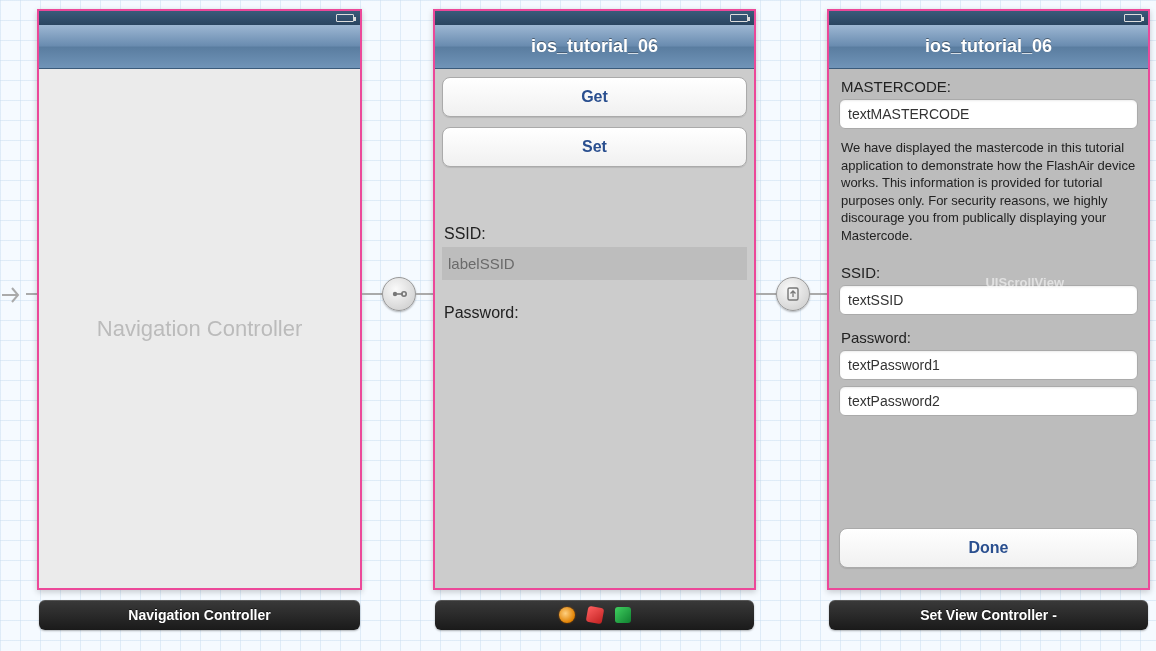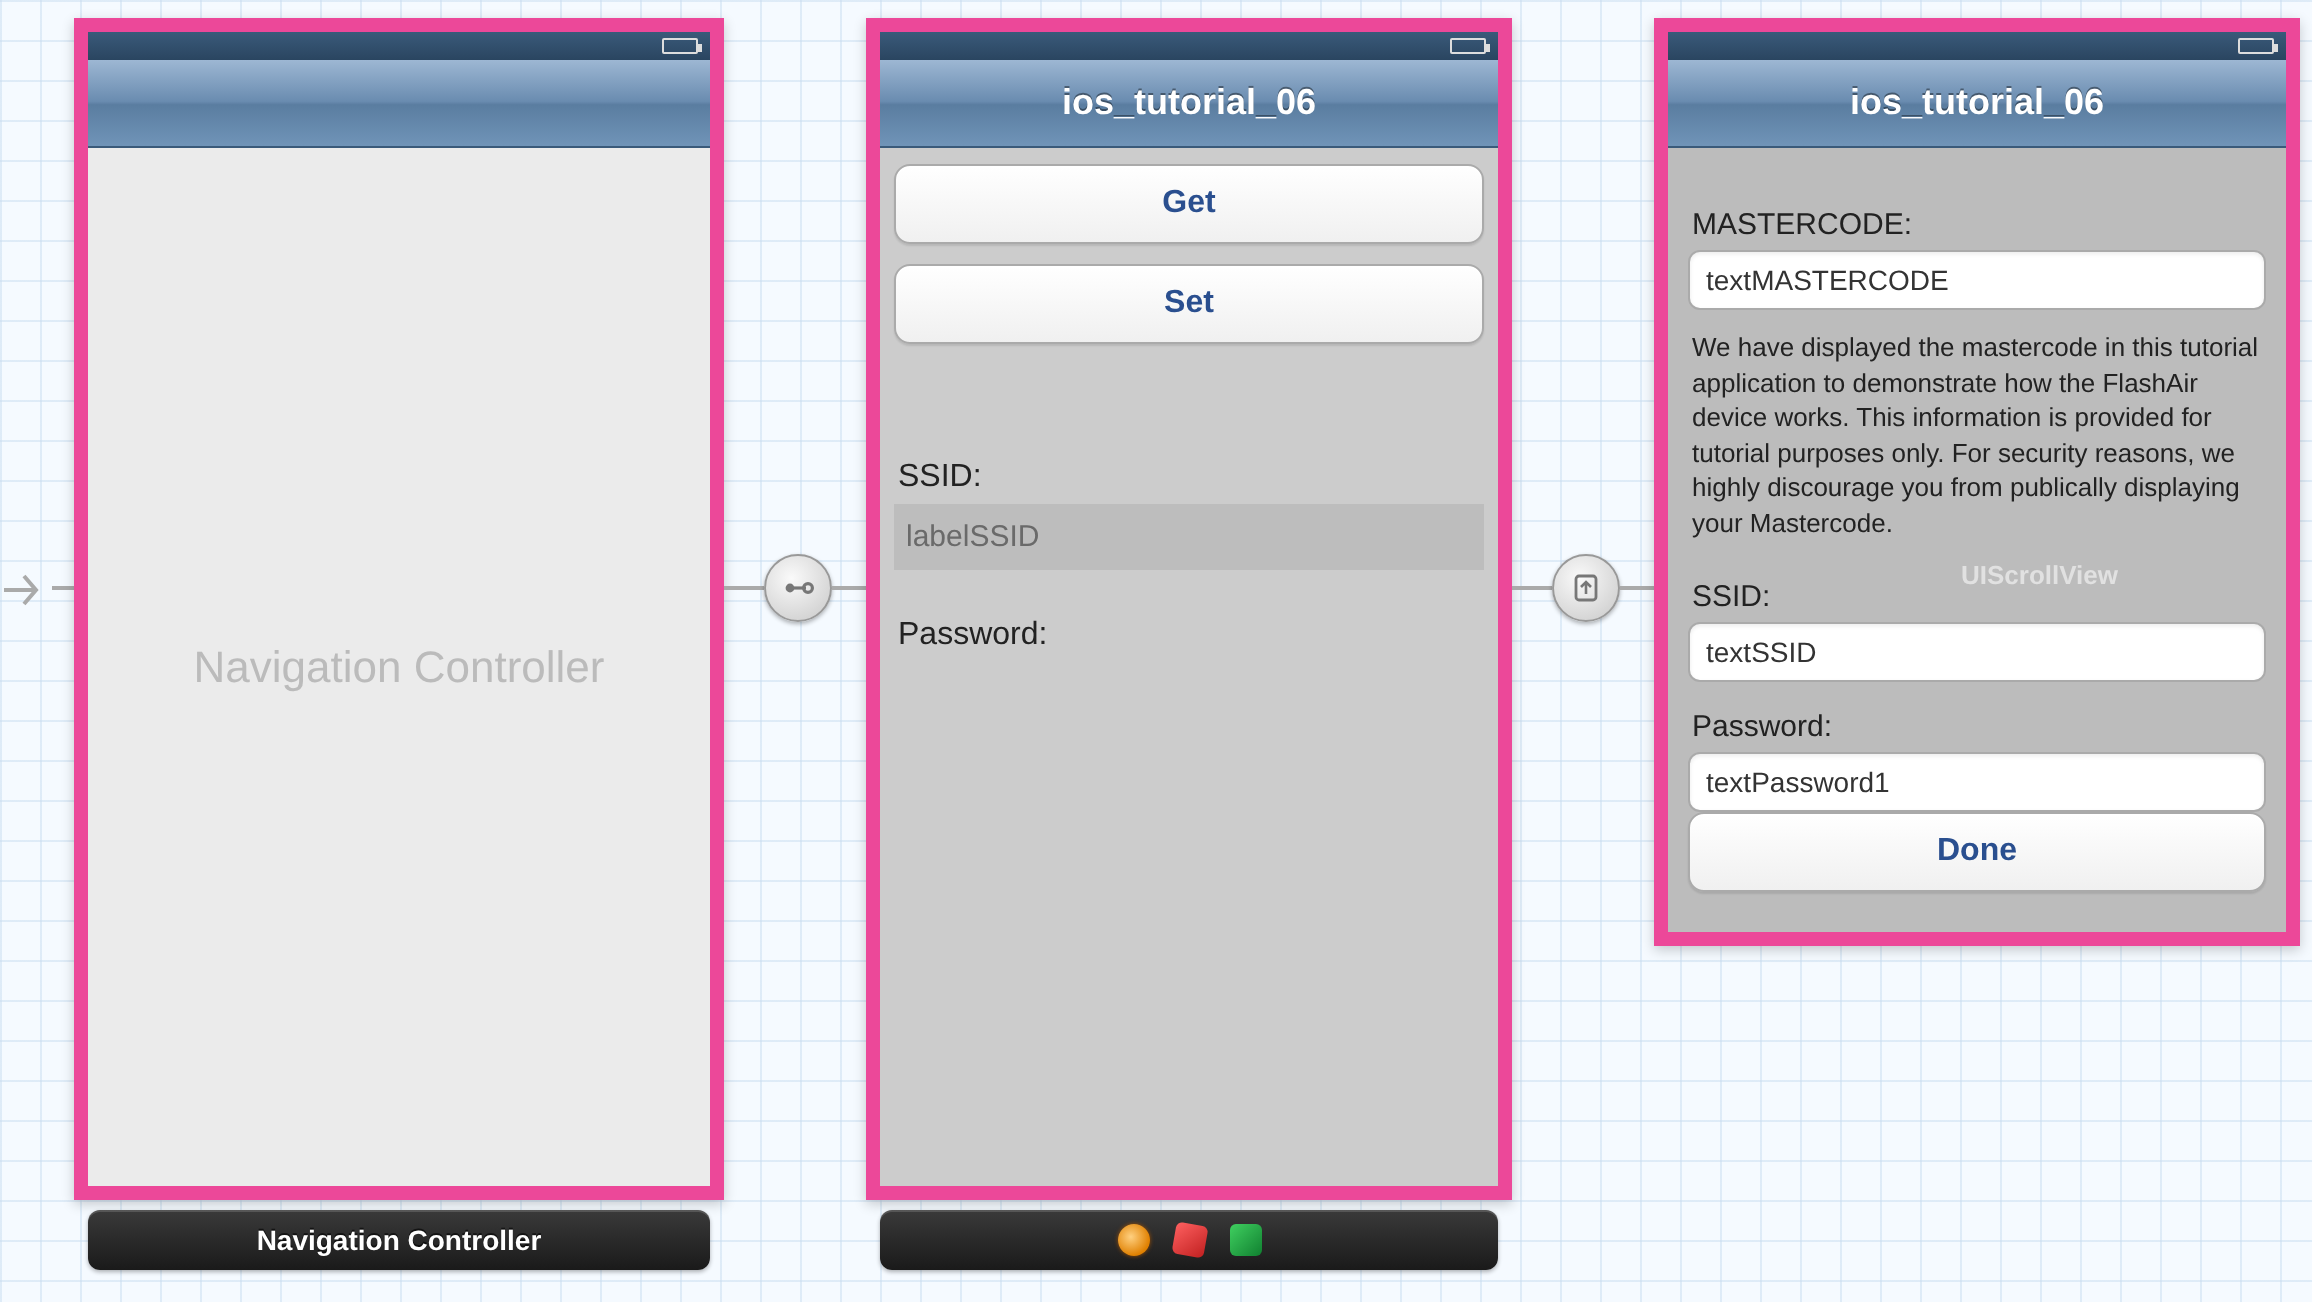--- a/index.html
+++ b/index.html
@@ -10,21 +10,21 @@
         linear-gradient(to bottom, rgba(200,220,240,0.5) 1px, transparent 1px),
         #f5faff;
       background-size: 20px 20px;
       width: 1156px;
       height: 651px;
       position: relative;
       overflow: hidden;
     }
     .scene {
       position: absolute;
-      border: 7px solid #ec4899;
+      border: 2px solid #ec4899;
       background: #1d4ed8;
       box-shadow: 0 2px 6px rgba(0,0,0,0.2);
     }
     .status-bar {
       height: 14px;
       background: linear-gradient(to bottom, #3a5a7a, #2a4560);
       position: relative;
     }
     .battery-icon {
       position: absolute;
@@ -277,33 +277,36 @@
 </div>
 <div class="segue-line b-to-c-r"></div>
 
 <div class="scene" style="left:827px; top:9px; width:323px;">
   <div class="status-bar">
     <span class="battery-icon"></span>
   </div>
   <div class="nav-bar">
     <span>ios_tutorial_06</span>
   </div>
-  <div class="scene-body" style="height:392px; padding:24px 10px; position:relative; background:#bcbcbc;">
+  <div class="scene-body" style="height:519px; padding:3px 10px; position:relative; background:#bcbcbc;">
     <div class="lbl" style="font-size:15px;">MASTERCODE:</div>
     <input class="text-input" value="textMASTERCODE" style="">
     <div class="info-text" style="margin-top:6px;">We have displayed the mastercode in this tutorial application to demonstrate how the FlashAir device works. This information is provided for tutorial purposes only. For security reasons, we highly discourage you from publically displaying your Mastercode.</div>
 
     <div style="height:10px;"></div>
     <div class="lbl" style="font-size:15px;">SSID:</div>
     <input class="text-input" value="textSSID" style="">
 
     <div style="height:8px;"></div>
     <div class="lbl" style="font-size:15px;">Password:</div>
     <input class="text-input" style="margin-bottom: 6px;" value="textPassword1">
     <input class="text-input" value="textPassword2" style="">
 
     <span class="watermark">UIScrollView</span>
 
     <div class="ios-btn" style="position:absolute; left:10px; right:10px; bottom:20px;">
       <span>Done</span>
     </div>
   </div>
+  <div class="scene-label">
+    <span>Set View Controller -</span>
+  </div>
 </div>
 
 </body></html>

